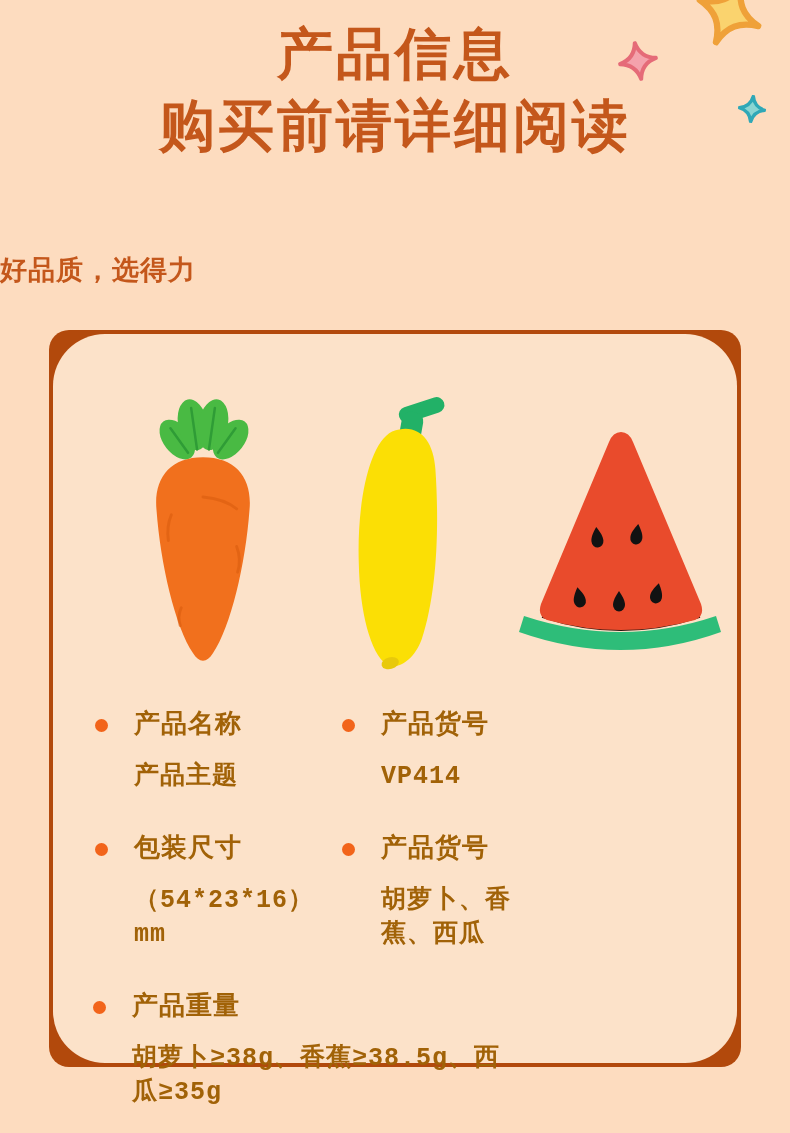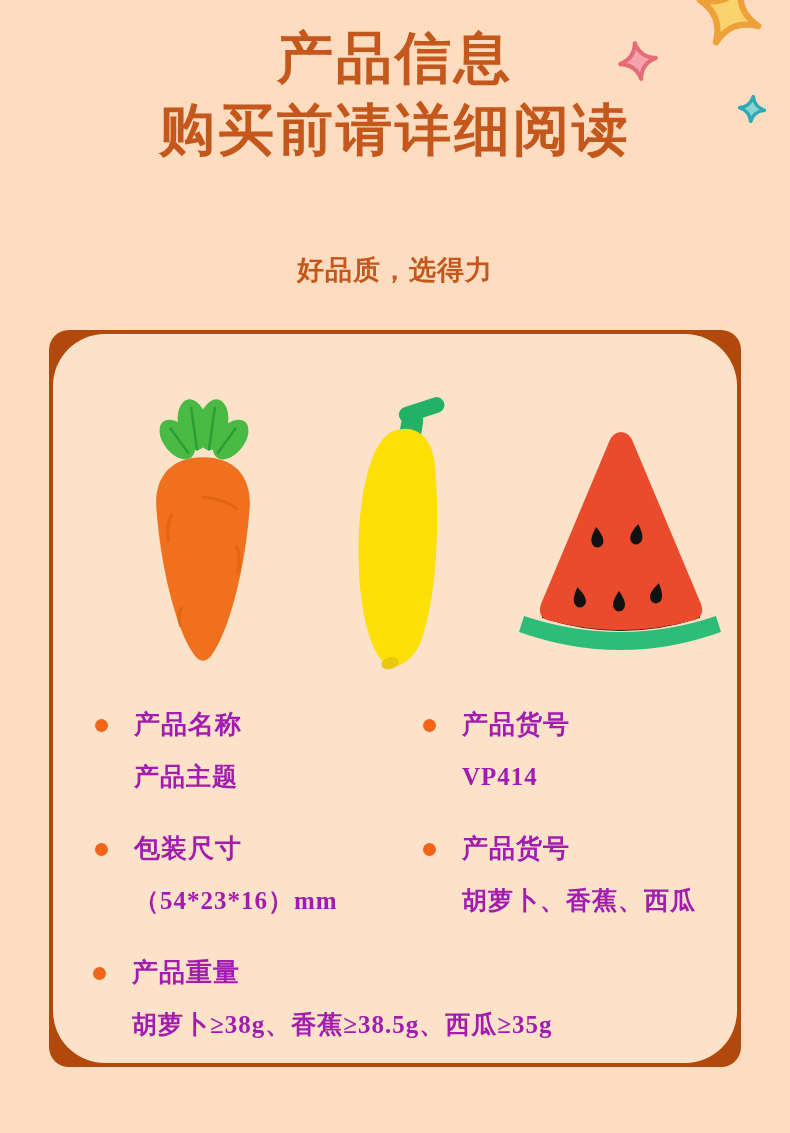--- a/index.html
+++ b/index.html
@@ -1,21 +1,21 @@
 <!DOCTYPE html>
 <html><head>
 <meta charset="utf-8">
 <style>
   html,body { margin:0; padding:0; }
   .page {
     position:relative;
     width:790px; height:1133px;
     overflow:hidden;
     background:#FDDCBF;
-    font-family:Liberation Serif, serif;
+    font-family:Liberation Mono, monospace;
   }
 
   
   .sparkle { position:absolute; }
   .sparkle svg { display:block; width:100%; height:100%; }
   .s-yellow { left:694px; top:-22px; width:70px; height:70px; transform:rotate(24deg); }
   .s-pink   { left:618px; top:41px;  width:40px; height:40px; transform:rotate(-10deg); }
   .s-teal   { left:738px; top:95px;  width:28px; height:28px; transform:rotate(6deg); }
 
   
@@ -23,21 +23,20 @@
     margin-top:22px;
     text-align:center;
     color:#C4571B;
     font-size:56px;
     line-height:72px;
     font-weight:800;
     letter-spacing:3px;
   }
   .subtitle {
     margin-top:86px;
-    text-align:center;
     color:#C4571B;
     font-size:27px;
     font-weight:700;
     letter-spacing:1px;
   }
 
   
   .card {
     position:relative;
     width:692px; height:737px;
@@ -55,23 +54,23 @@
   .fruits { position:relative; height:352px; }
   .fruit { position:absolute; }
   .fruit svg { display:block; width:100%; height:100%; }
   .fruit-carrot     { left:88px;  top:64px; width:124px; height:282px; }
   .fruit-banana     { left:294px; top:60px; width:108px; height:284px; }
   .fruit-watermelon { left:464px; top:92px; width:208px; height:238px; }
 
   
   .specs {
     display:grid;
-    grid-template-columns:1fr 1fr;
+    grid-template-columns:1fr 1fr 1fr;
     padding-top:22px;
-    color:#a21caf;
+    color:#a16207;
   }
   .spec { margin-bottom:38px; }
   .col-left  { grid-column:1; padding-left:42px; }
   .col-right { grid-column:2; padding-left:28px; }
   .span-two  { grid-column:1 / span 2; padding-left:40px; margin-bottom:0; }
   .label-row { display:flex; align-items:center; gap:26px; }
   .dot {
     width:13px; height:13px; border-radius:50%;
     background:#F2641A; flex:0 0 auto;
   }

